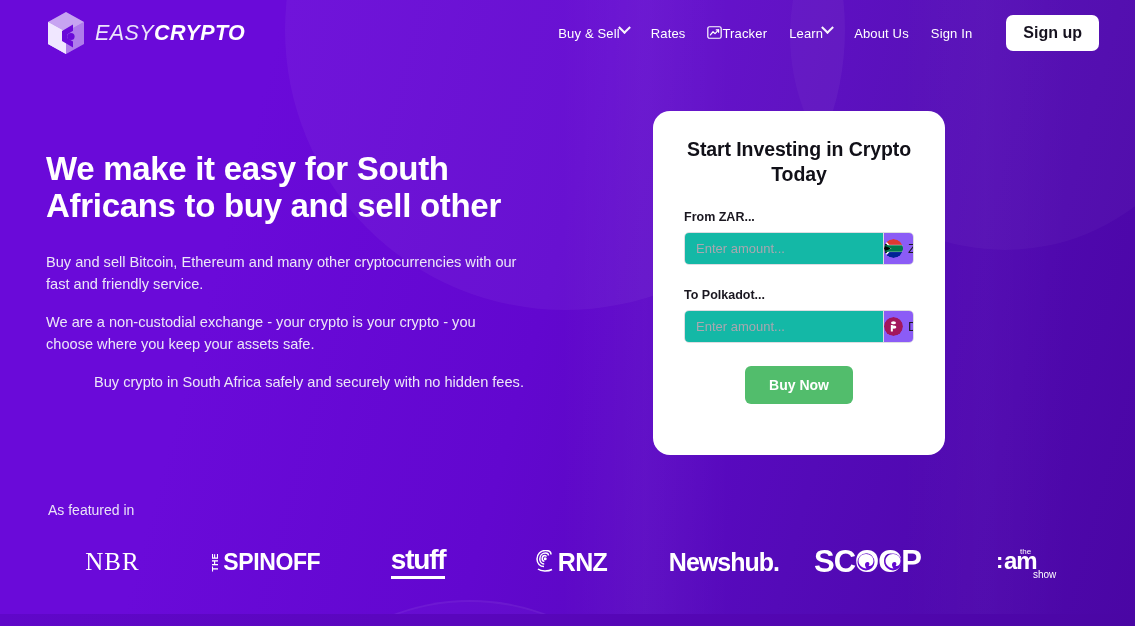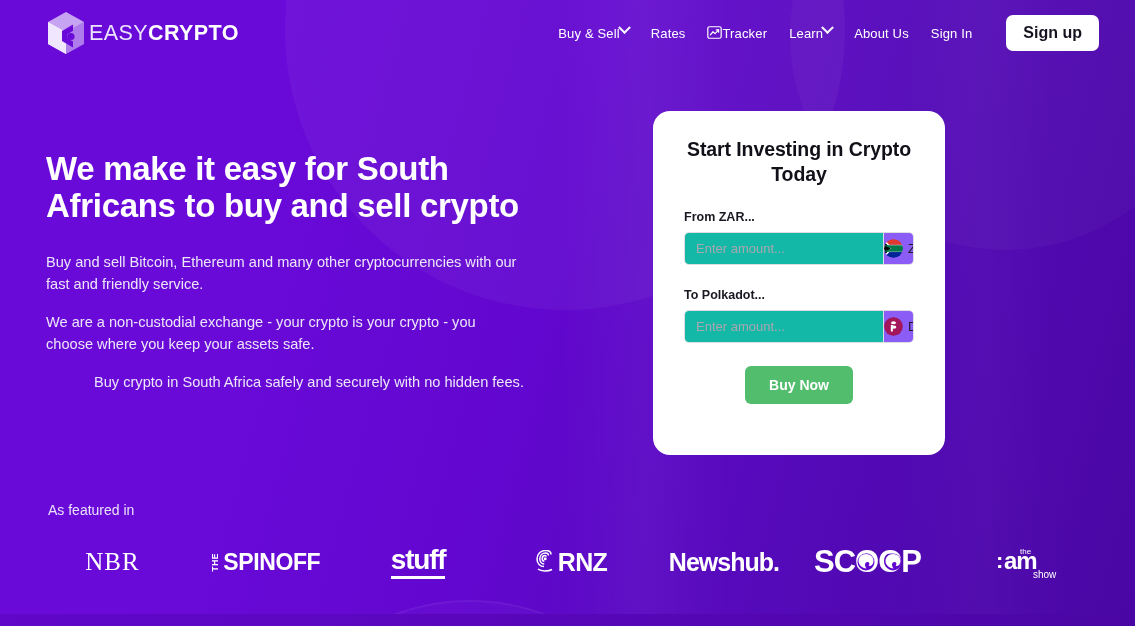--- a/index.html
+++ b/index.html
@@ -70,22 +70,23 @@
     height: 66px;
     display: flex;
     align-items: center;
     padding: 0 36px 0 46px;
     z-index: 20;
   }
 
   .logo {
     display: flex;
     align-items: center;
-    gap: 3px;
+    gap: 9px;
     cursor: pointer;
+    font-style: italic;
   }
   .logo-mark { width: 40px; height: 44px; display:block; }
   .logo-text {
     font-size: 21.5px;
     letter-spacing: .4px;
     font-weight: 700;
     color: #fff;
     white-space: nowrap;
   }
   .logo-text .easy { font-weight: 400; color: #ece4fb; }
@@ -374,21 +375,21 @@
 
       <div class="nav-item">
         <span>Sign In</span>
       </div>
 
       <button class="signup-btn">Sign up</button>
     </nav>
   </div>
 
   <div class="hero-left">
-    <h1 class="hero-title">We make it easy for South Africans to buy and sell crypto</h1>
+    <h1 class="hero-title">We make it easy for South Africans to buy and sell other</h1>
     <p class="hero-para">Buy and sell Bitcoin, Ethereum and many other cryptocurrencies with our fast and friendly service.</p>
     <p class="hero-para">We are a non-custodial exchange - your crypto is your crypto - you choose where you keep your assets safe.</p>
     <p class="hero-para">Buy crypto in South Africa safely and securely with no hidden fees.</p>
   </div>
 
   <div class="card">
 
     <div class="card-title">Start Investing in Crypto Today</div>
 
     <div class="field-label">From ZAR...</div>

